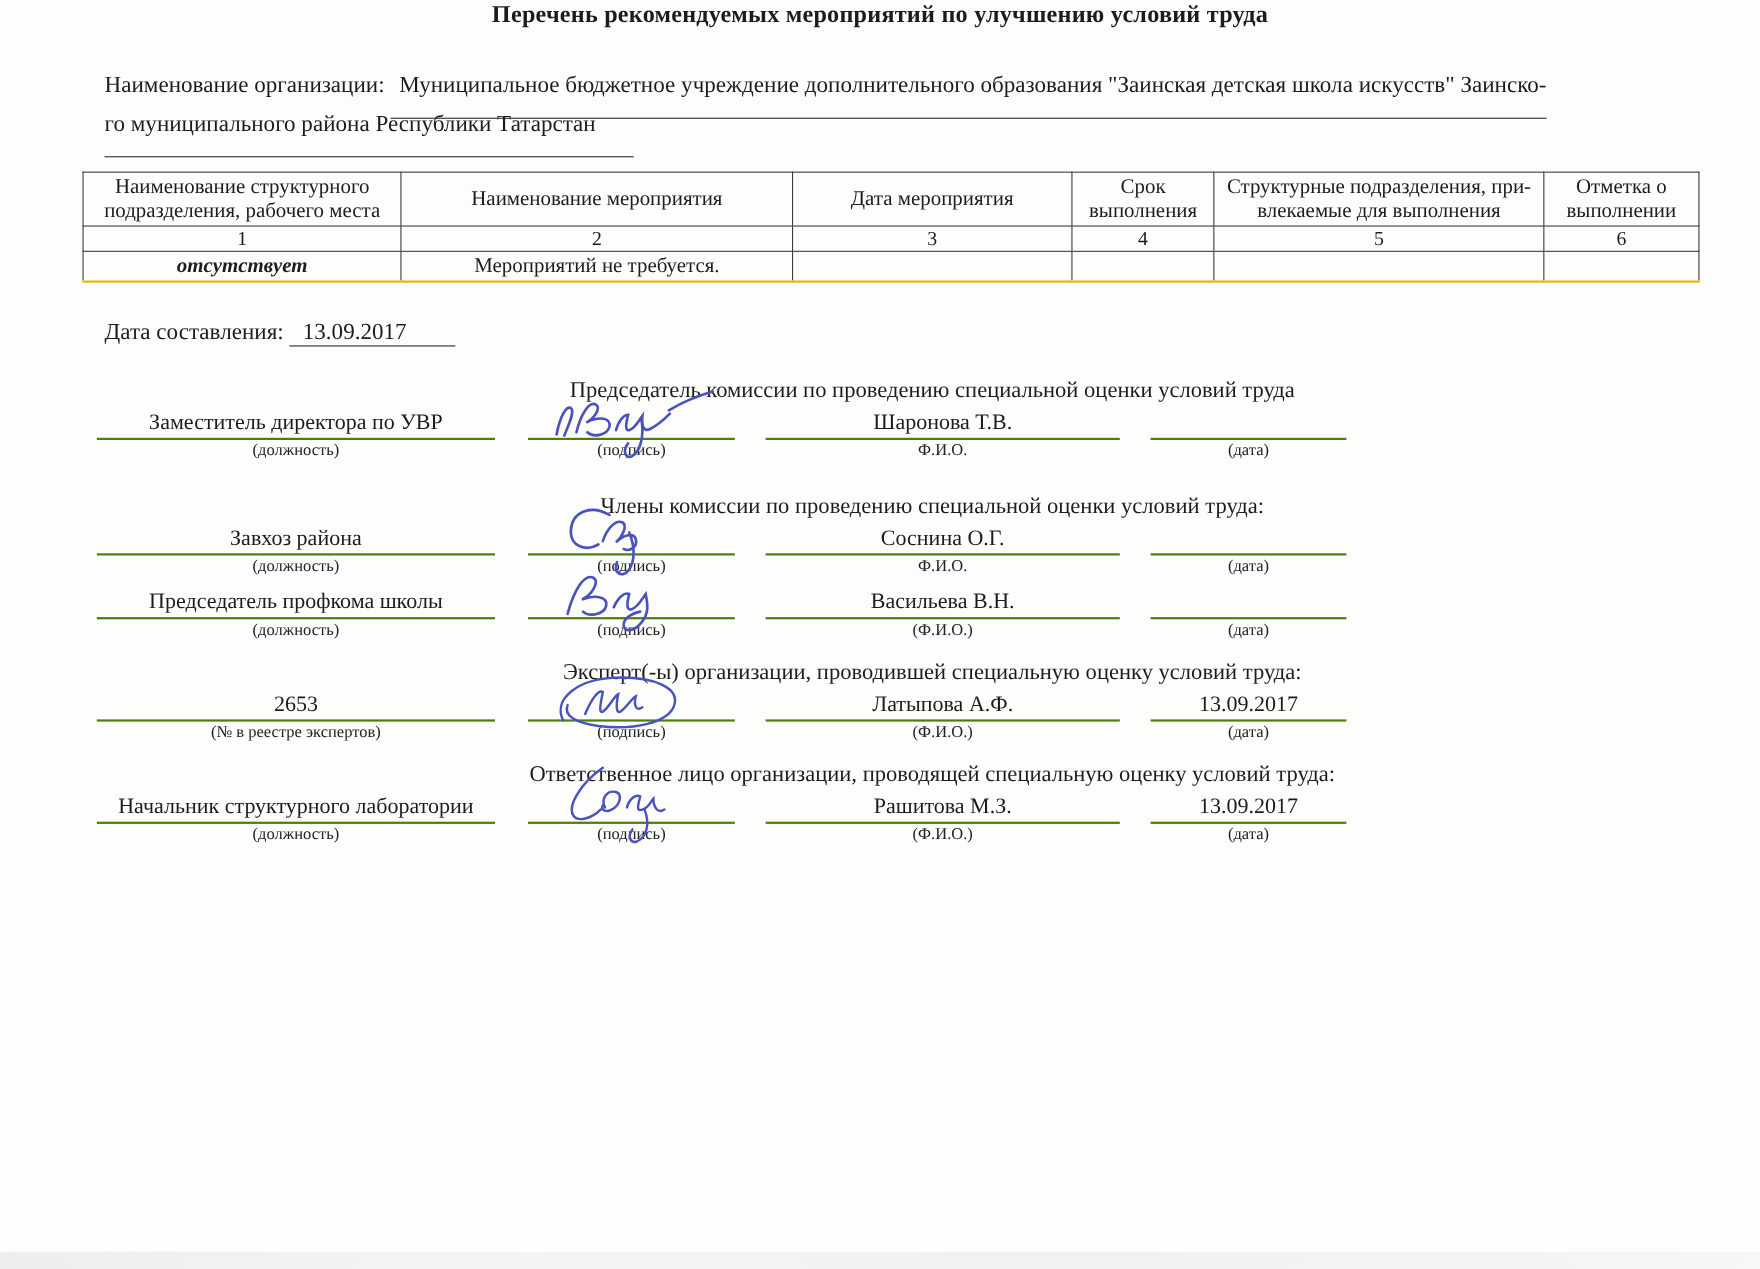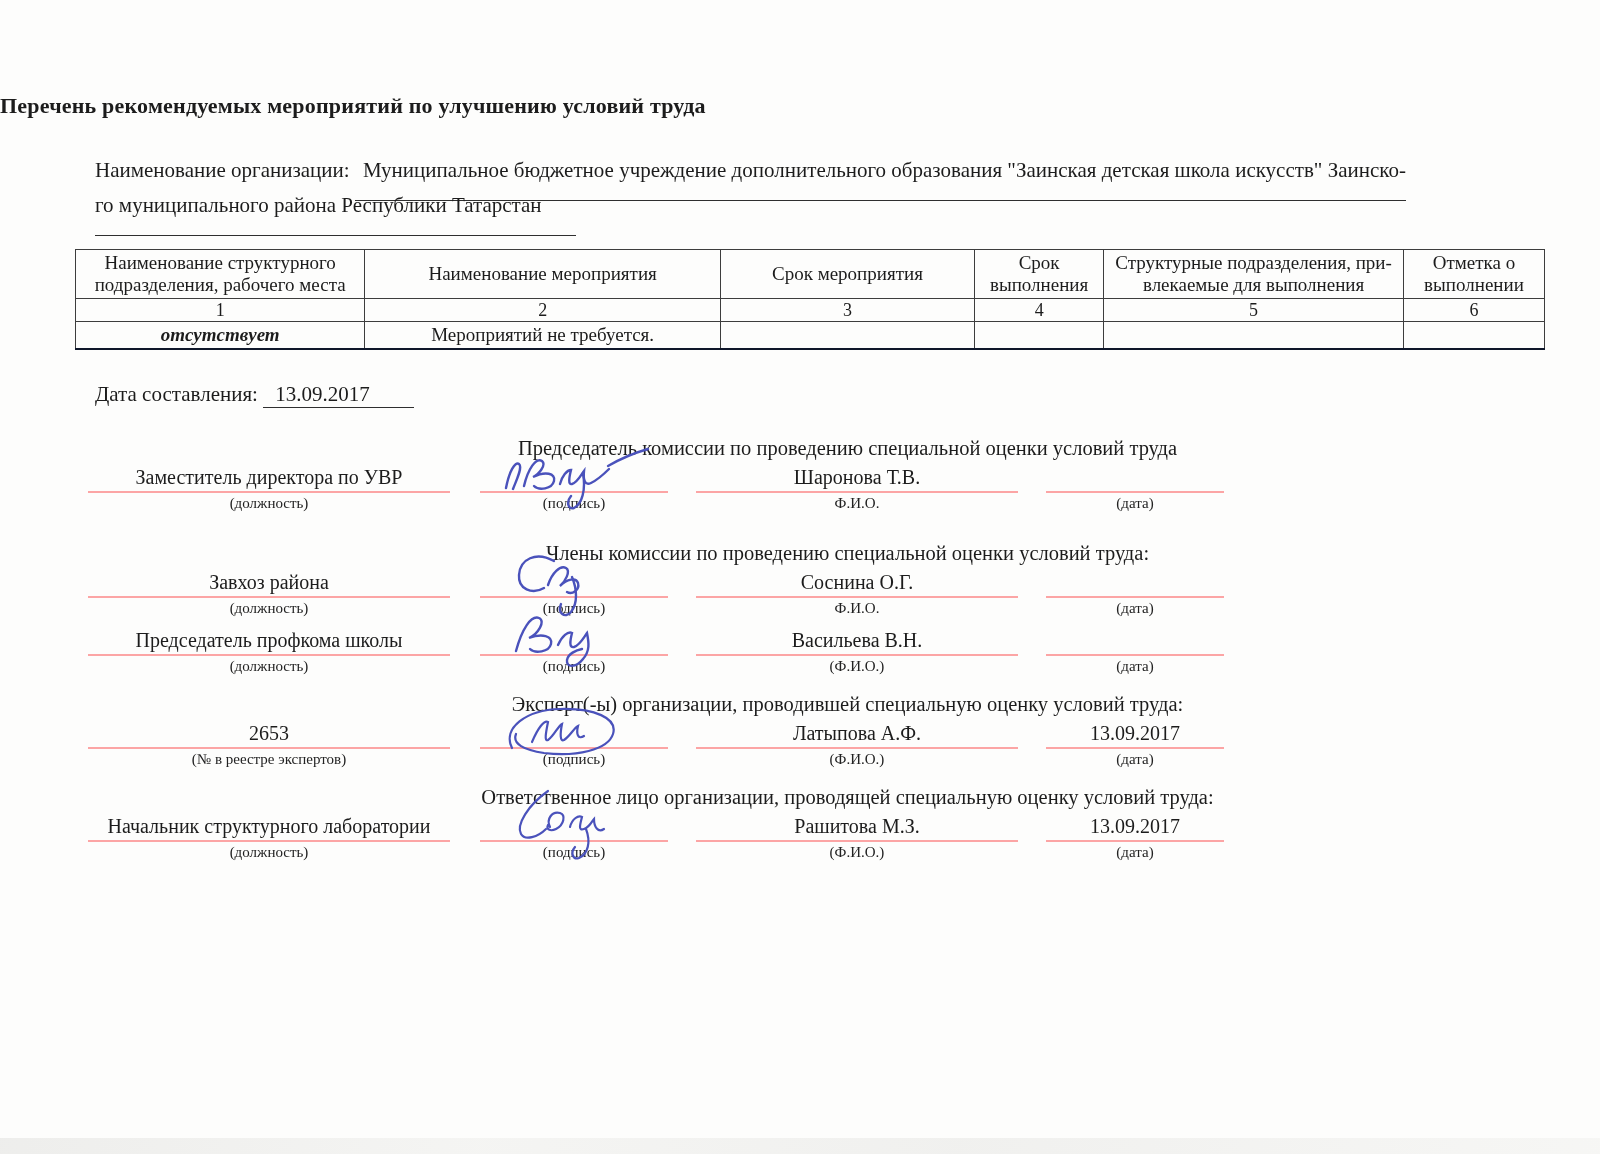--- a/index.html
+++ b/index.html
@@ -11,21 +11,21 @@
     color:#1c1c1c;
     overflow:hidden;
   }
   
   .scan-strip{
     position:absolute;left:0;right:0;bottom:0;height:16px;
     background:linear-gradient(90deg,#ebebe9 0%,#f3f3f1 30%,#eeeeec 60%,#f5f5f3 100%);
     opacity:.85;
   }
   .title{
-    padding-top:93px;
+    text-align:center;
     font-size:22px;
     font-weight:bold;
     letter-spacing:.2px;
   }
   .org{
     margin:34px 55px 0 95px;
     font-size:21px;
     line-height:35px;
   }
   .u{
@@ -44,21 +44,21 @@
   }
   table.meas td{
     border:1px solid #3d3d3d;
     text-align:center;
     vertical-align:middle;
     padding:2px 6px;
     line-height:22px;
   }
   table.meas tr.hdr td{height:44px;}
   table.meas tr.nums td{height:20px;font-size:18px;padding:0 6px;}
-  table.meas tr.data td{height:22px;border-bottom:2px solid #0f172a;font-family:Liberation Serif, serif;}
+  table.meas tr.data td{height:22px;border-bottom:2px solid #eab308;font-family:Liberation Serif, serif;}
   table.meas tr.data td.it{font-weight:bold;font-style:italic;}
 
   .date-line{
     margin:32px 0 16px 95px;
     font-size:21px;
   }
   .date-line .u{padding:0 44px 1px 12px;}
 
   .sec-heading{
     margin:30px 0 0 95px;
@@ -76,21 +76,21 @@
   .sig-col{position:relative;}
   .c1{width:362px;margin-right:30px;}
   .c2{width:188px;margin-right:28px;}
   .c3{width:322px;margin-right:28px;}
   .c4{width:178px;}
   .sig-value{
     min-height:27px;
     line-height:27px;
     font-size:20px;
     text-align:center;
-    border-bottom:2px solid #fca5a5;
+    border-bottom:2px solid #4d7c0f;
   }
   .sig-label{
     padding-top:2px;
     font-size:15px;
     text-align:center;
     color:#222;
     font-family:Liberation Serif, serif;
   }
   .scribble{
     position:absolute;
@@ -119,21 +119,21 @@
           <col style="width:24.2%">
           <col style="width:17.3%">
         <col style="width:8.8%">
           <col style="width:20.4%">
           <col style="width:9.6%">
       </colgroup>
       <tbody>
           <tr class="hdr">
         <td>Наименование структурного подразделения, рабочего места</td>
         <td>Наименование мероприятия</td>
-        <td>Срок мероприятия</td>
+        <td>Дата мероприятия</td>
         <td>Срок выполнения</td>
         <td>Структурные подразделения, при-влекаемые для выполнения</td>
         <td>Отметка о выполнении</td>
       </tr>
       <tr class="nums">
         <td>1</td>
         <td>2</td>
         <td>3</td>
         <td>4</td>
         <td>5</td>

